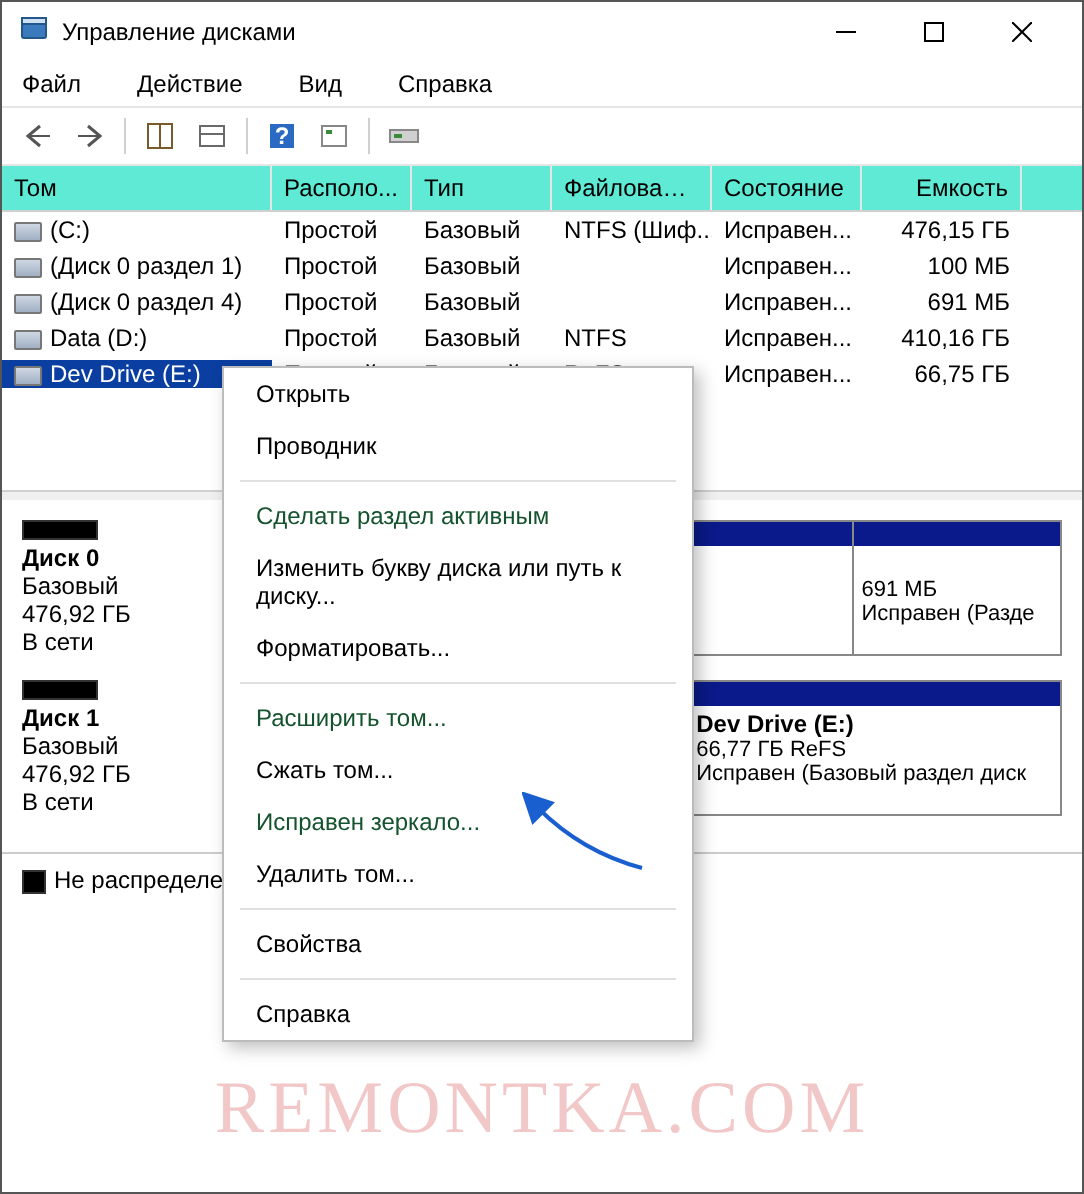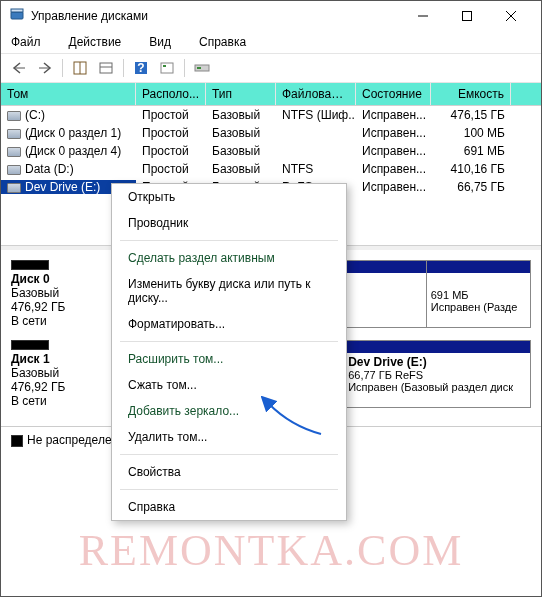--- a/index.html
+++ b/index.html
@@ -31,21 +31,21 @@
   .part { border-right: 1px solid #888; padding: 2px 4px 14px; font-size: 11px; position: relative; }
   .part:last-child { border-right: none; }
   .part .cap { height: 12px; background: #0a1a8a; margin: -2px -4px 2px; }
   .legend { border-top: 1px solid #ccc; padding: 6px 10px; display: flex; gap: 16px; align-items: center; }
   .legend .sw { width: 12px; height: 12px; display: inline-block; margin-right: 4px; vertical-align: middle; border:1px solid #333;}
   .ctx { position: absolute; top: 182px; left: 110px; width: 236px; background: #fff; border: 1px solid #bcbcbc; box-shadow: 3px 3px 8px rgba(0,0,0,.25); z-index: 10; }
   .ctx .mi { padding: 6px 16px; color: #000; }
   .ctx .mi.disabled { color: #14532d; }
   .ctx .msep { height: 1px; background: #e0e0e0; margin: 4px 8px; }
   .arrow { position: absolute; left: 260px; top: 395px; z-index: 20; pointer-events: none; }
-  .watermark { position: absolute; bottom: 20px; left: 0; width: 100%; text-align: center; font-size: 44px; color: rgba(200,30,30,.25); font-family: Georgia, serif; letter-spacing: 2px; pointer-events: none; }
+  .watermark { position: absolute; bottom: 20px; left: 0; width: 100%; text-align: center; font-size: 37px; color: rgba(200,30,30,.25); font-family: Georgia, serif; letter-spacing: 2px; pointer-events: none; }
 </style>
 </head>
 <body>
 
 <div class="titlebar">
   <span>
     <svg width="16" height="16">
         <rect x="2" y="5" width="12" height="7" rx="1" fill="#3a7abd" stroke="#23578a"></rect>
         <rect x="2" y="2" width="12" height="3" fill="#cfe0f2" stroke="#23578a"></rect>
       </svg>
@@ -203,21 +203,21 @@
 <div class="ctx" id="ctxMenu">
     <div class="mi">Открыть</div>
     <div class="mi">Проводник</div>
     <div class="msep"></div>
     <div class="mi disabled">Сделать раздел активным</div>
     <div class="mi">Изменить букву диска или путь к диску...</div>
     <div class="mi">Форматировать...</div>
     <div class="msep"></div>
     <div class="mi disabled">Расширить том...</div>
     <div class="mi">Сжать том...</div>
-    <div class="mi disabled">Добавить зеркало...</div>
+    <div class="mi disabled">Исправен зеркало...</div>
     <div class="mi">Удалить том...</div>
     <div class="msep"></div>
     <div class="mi">Свойства</div>
     <div class="msep"></div>
     <div class="mi">Справка</div>
   </div>
 
 <svg class="arrow" width="70" height="50">
   <defs>
       <marker id="ah" markerWidth="8" markerHeight="8" refX="2" refY="4" orient="auto">

